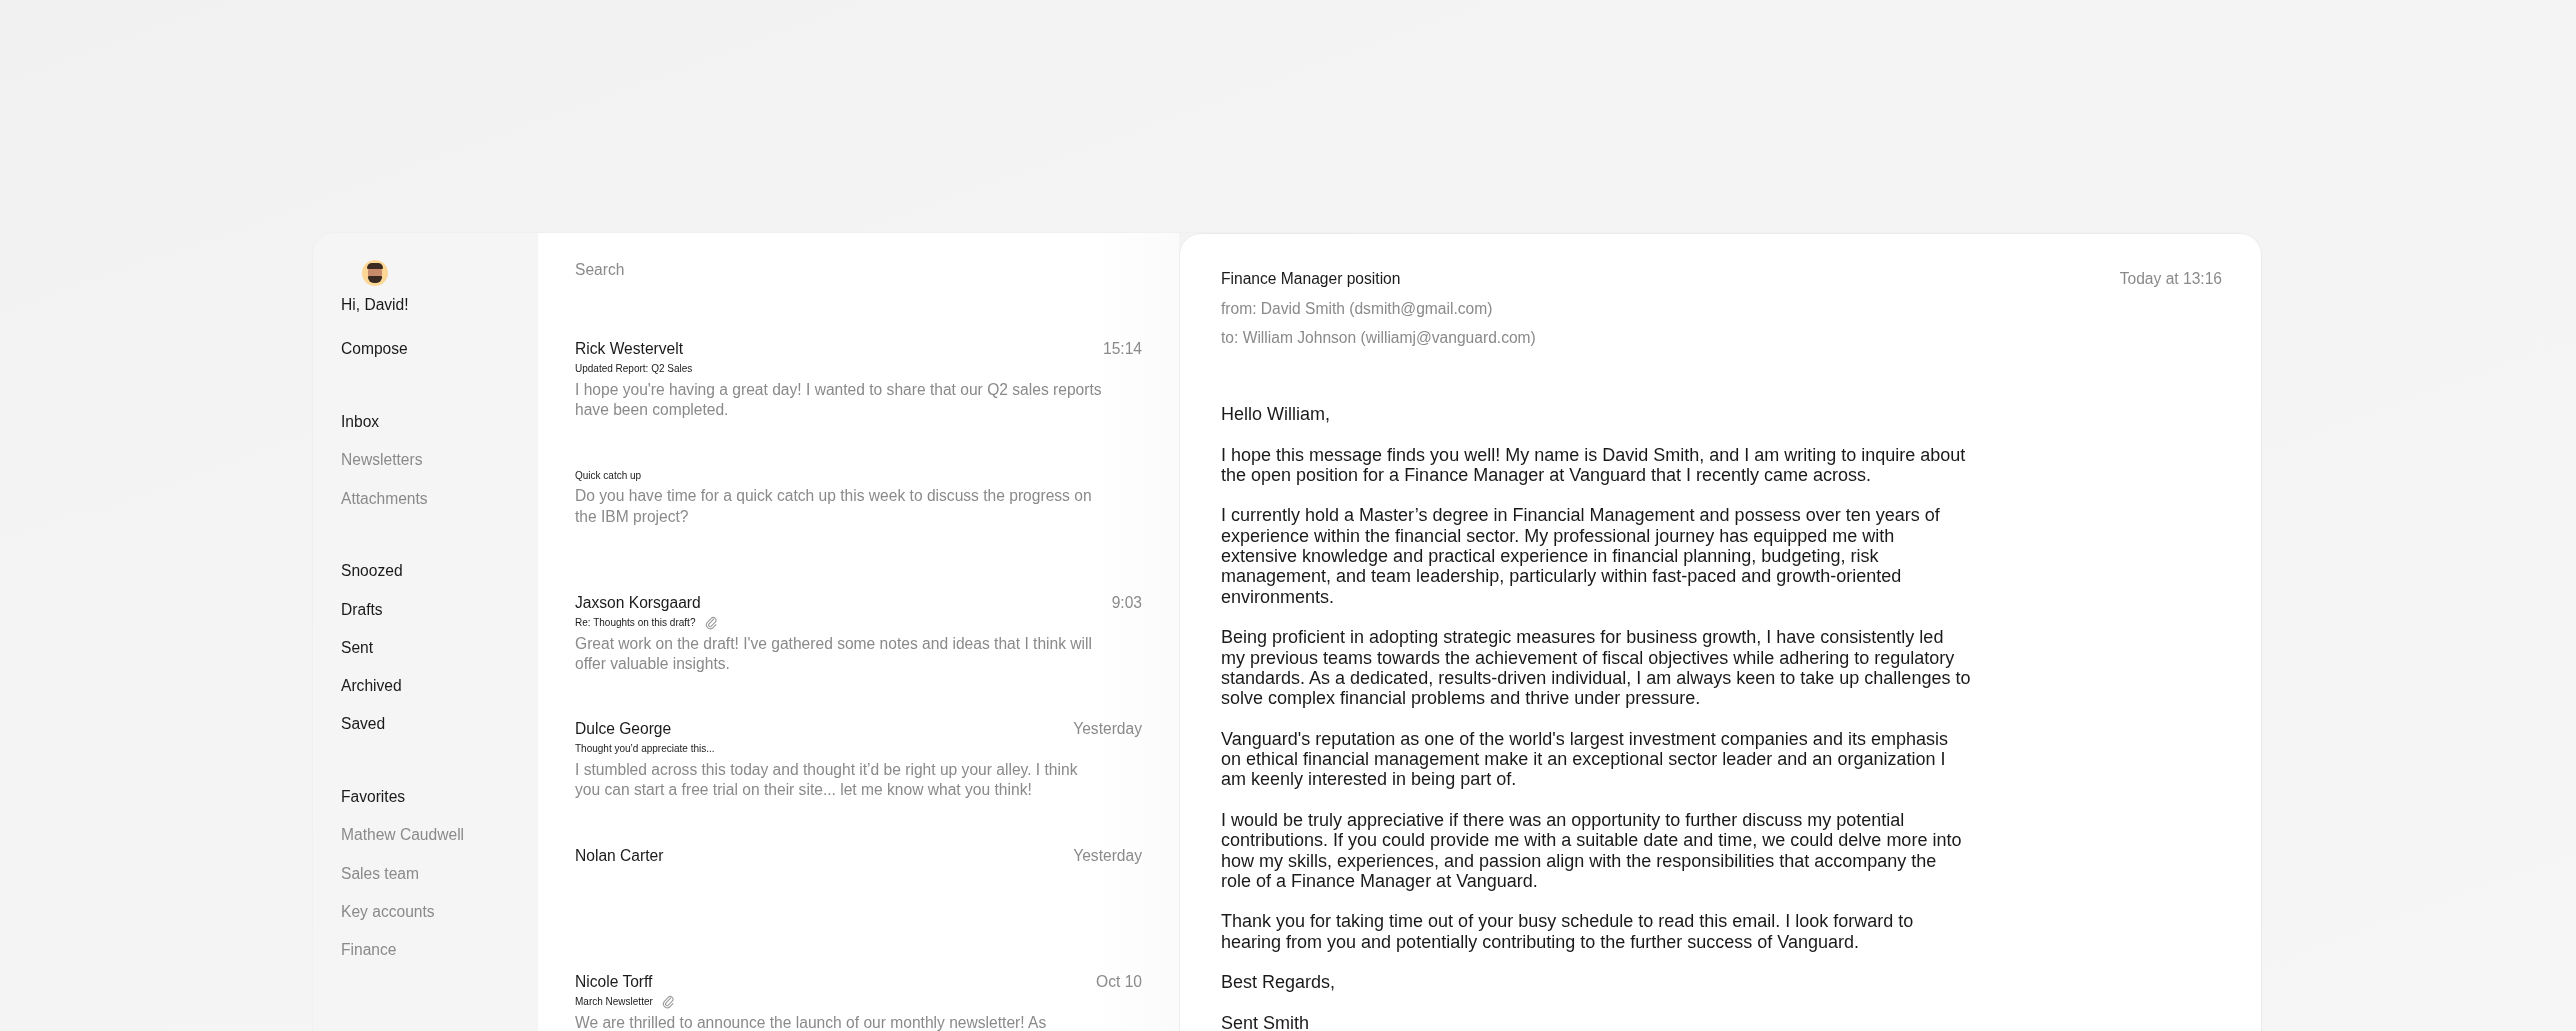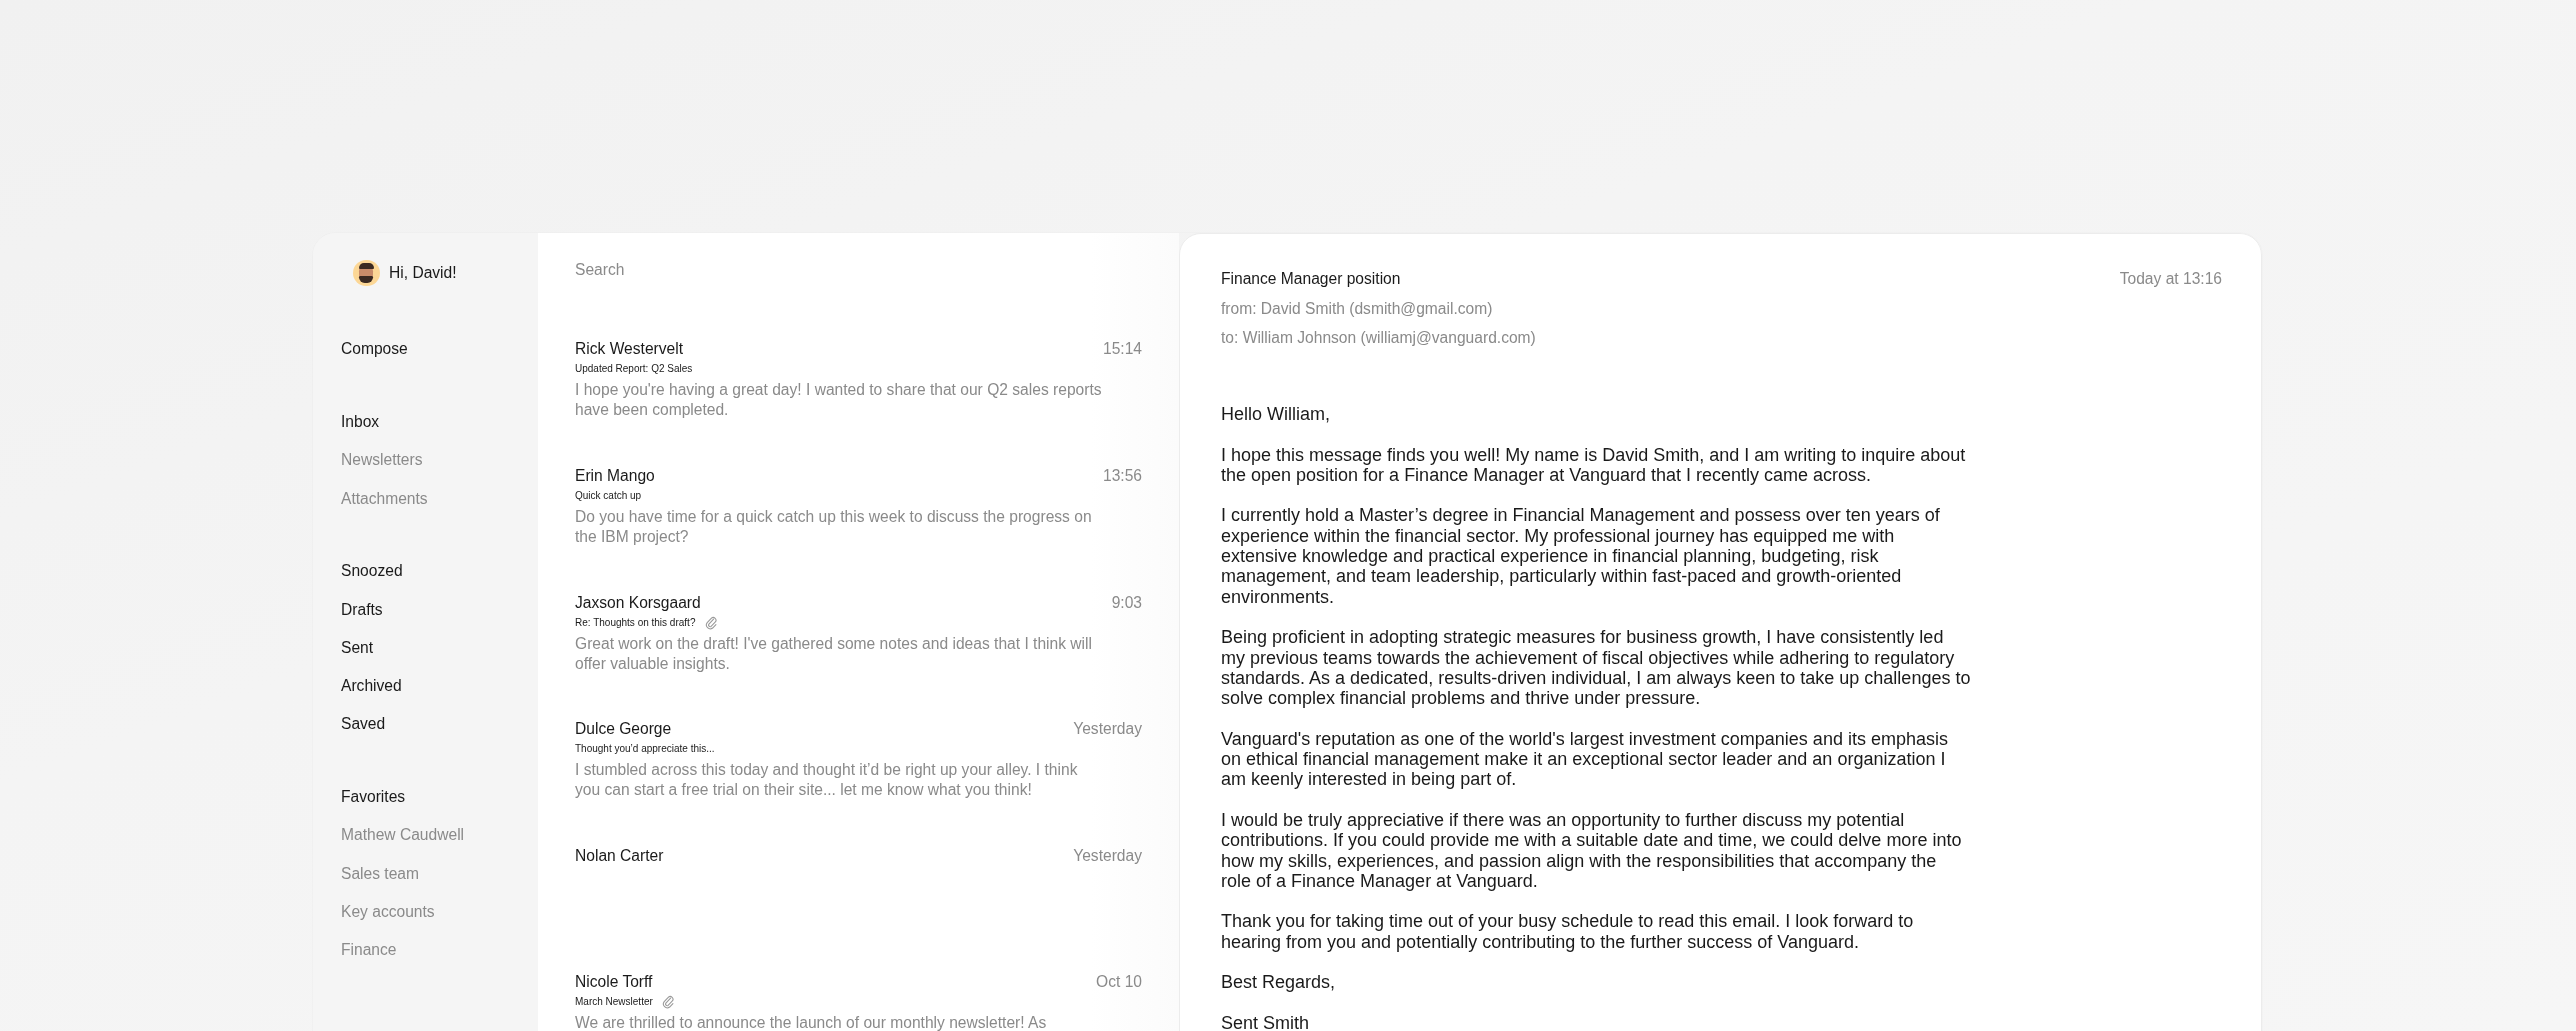--- a/index.html
+++ b/index.html
@@ -20,23 +20,23 @@
     box-shadow: 0 0 0 0.8px rgba(0,0,0,0.02);
   }
   
   .sidebar {
     width: 225px; flex: none;
     background: #f5f5f5;
     padding-left: 28px;
     position: relative;
   }
   .greeting {
-    position: absolute; left: 40px; top: 26.6px;
+    position: absolute; left: 28px; top: 26.6px;
     display: flex; align-items: center; gap: 9.4px;
-    font-size: 15.6px; color: #1a1a1a;
+    font-size: 15.6px; color: #1a1a1a; flex-direction: column;
   }
   .avatar {
     width: 26.6px; height: 26.6px; border-radius: 50%;
     background: #fcd796;
     display: flex; align-items: center; justify-content: center;
     position: relative; overflow: hidden;
   }
   .avatar .face {
     width: 14px; height: 17px; border-radius: 7px 7px 7.8px 7.8px;
     background: #c98c6a; position: relative; margin-top: 1.6px;
@@ -163,24 +163,20 @@
         <span class="sender">Rick Westervelt</span>
         <span class="time">15:14</span>
       </div>
       <div class="subject">
           <span>Updated Report: Q2 Sales</span>
         </div>
       <div class="preview">I hope you're having a great day! I wanted to share that our Q2 sales reports have been completed.</div>
     </div>
 
     <div class="email-item" style="top:233px">
-      <div class="row1">
-        <span class="sender">Erin Mango</span>
-        <span class="time">13:56</span>
-      </div>
       <div class="subject">
           <span>Quick catch up</span>
         </div>
       <div class="preview">Do you have time for a quick catch up this week to discuss the progress on the IBM project?</div>
     </div>
 
     <div class="email-item" style="top:360px">
       <div class="row1">
         <span class="sender">Jaxson Korsgaard</span>
         <span class="time">9:03</span>

